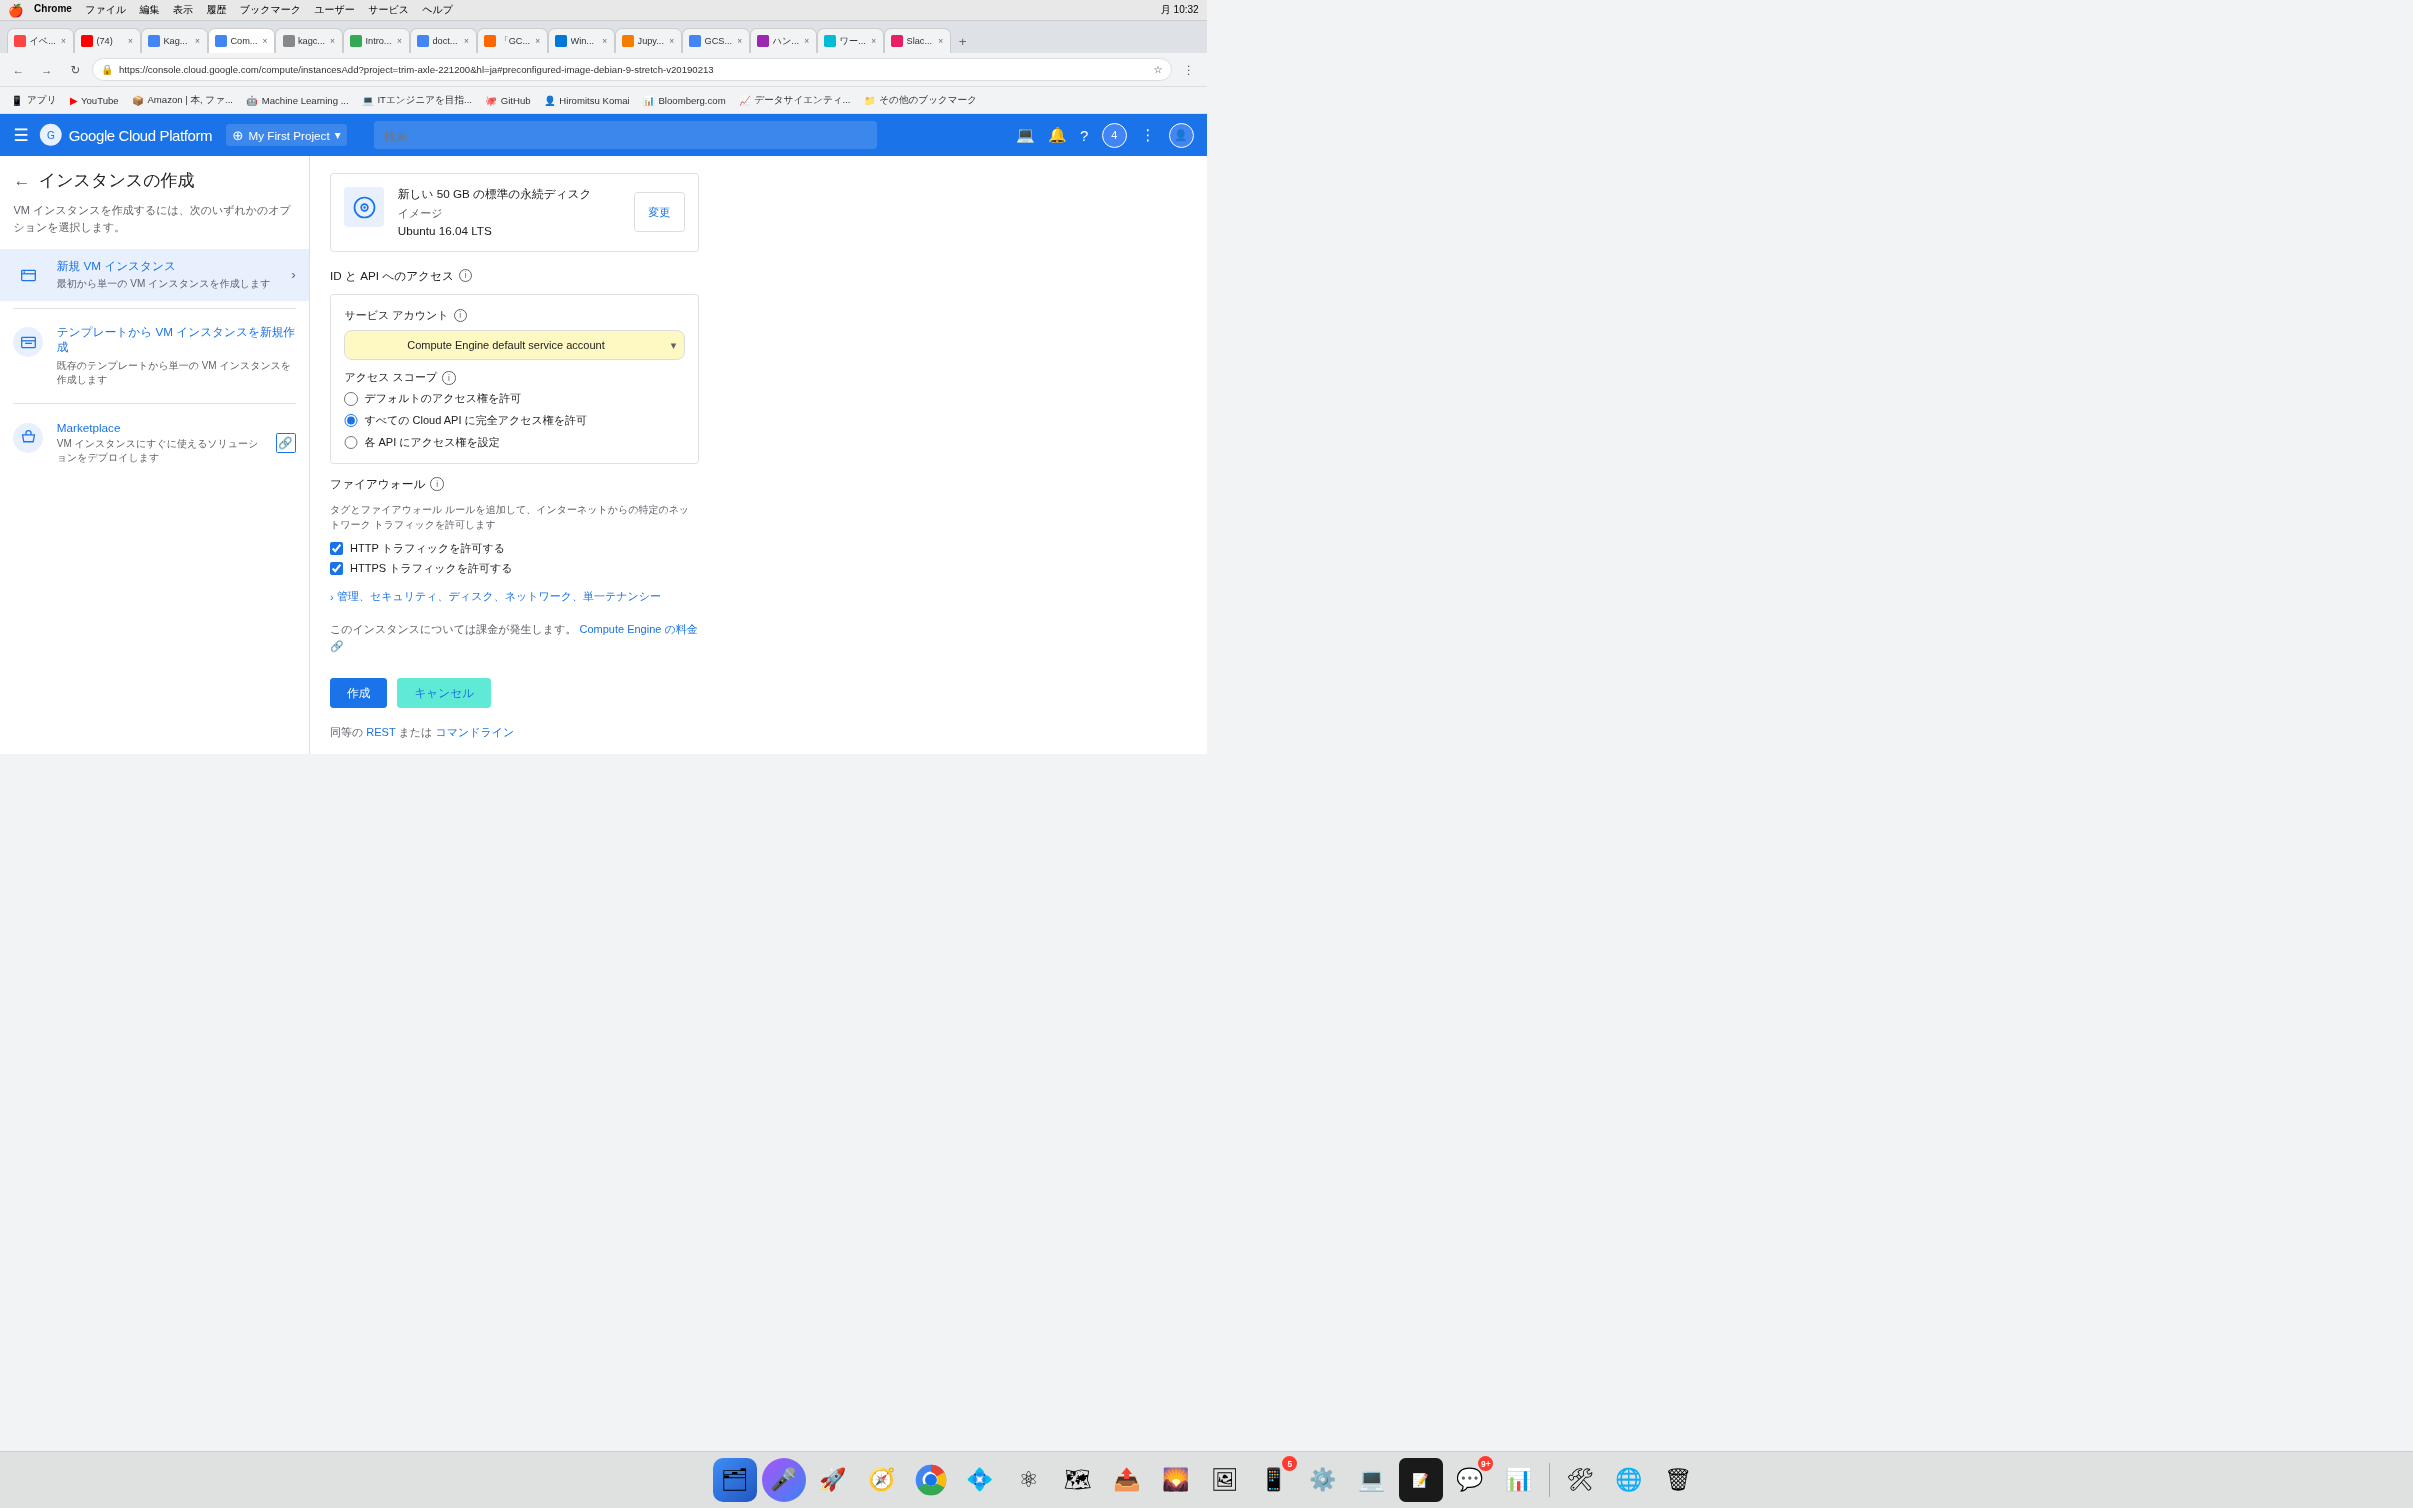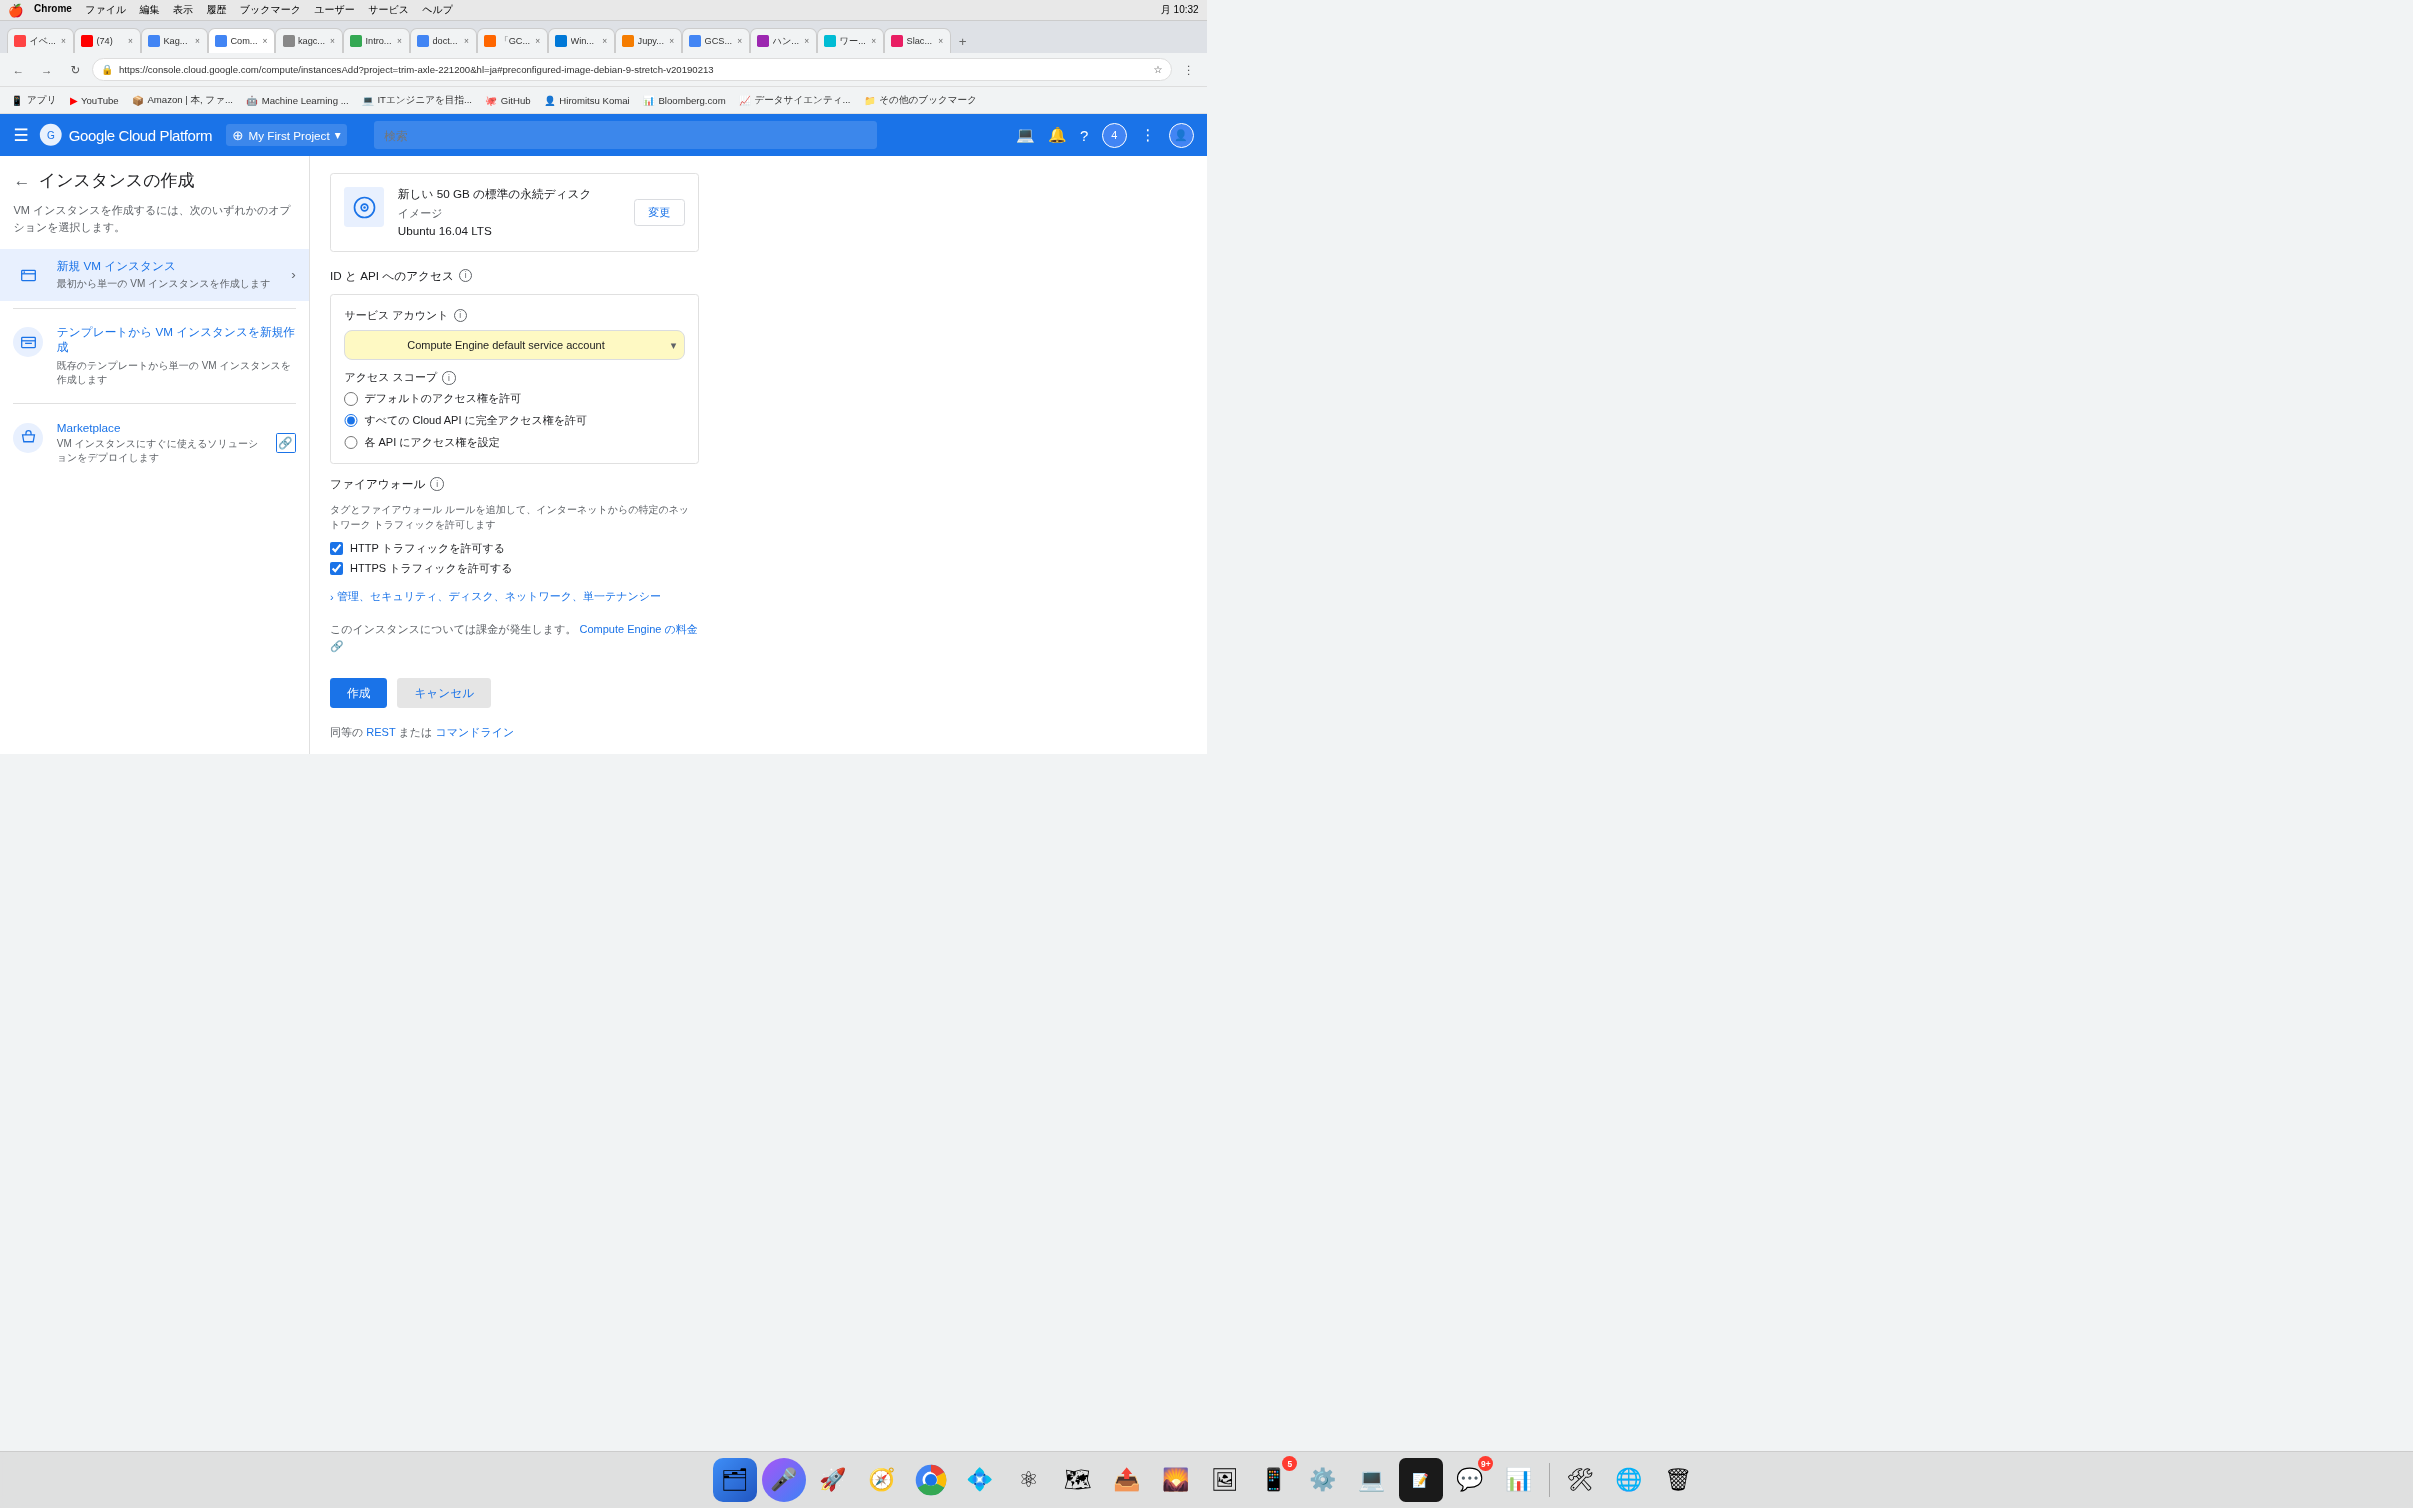--- a/index.html
+++ b/index.html
@@ -245,21 +245,21 @@
     .disk-subtitle { font-size: 11px; color: #5f6368; margin-bottom: 3.4px; }
     .disk-name { font-size: 11.7px; color: #202124; font-weight: 500; }
     .change-btn {
       background: white;
       border: 0.8px solid #dadce0;
       border-radius: 3.4px;
       padding: 5px 13.4px;
       color: #1a73e8;
       font-size: 11px;
       cursor: pointer;
-      height: 27px;
+      height: 40px;
       align-self: center;
     }
 
     .section-title {
       font-size: 11.7px;
       color: #202124;
       font-weight: 500;
       margin-bottom: 10px;
       display: flex;
       align-items: flex-start;
@@ -360,21 +360,21 @@
       background: #1a73e8;
       color: white;
       border: none;
       border-radius: 3.4px;
       padding: 6.7px 17px;
       font-size: 11.7px;
       cursor: pointer;
       height: 30px;
     }
     .cancel-btn {
-      background: #e5e5e5;
+      background: #5eead4;
       color: #1a73e8;
       border: none;
       border-radius: 3.4px;
       padding: 6.7px 17px;
       font-size: 11.7px;
       cursor: pointer;
       height: 30px;
     }
 
     .rest-link { font-size: 11px; color: #5f6368; }

